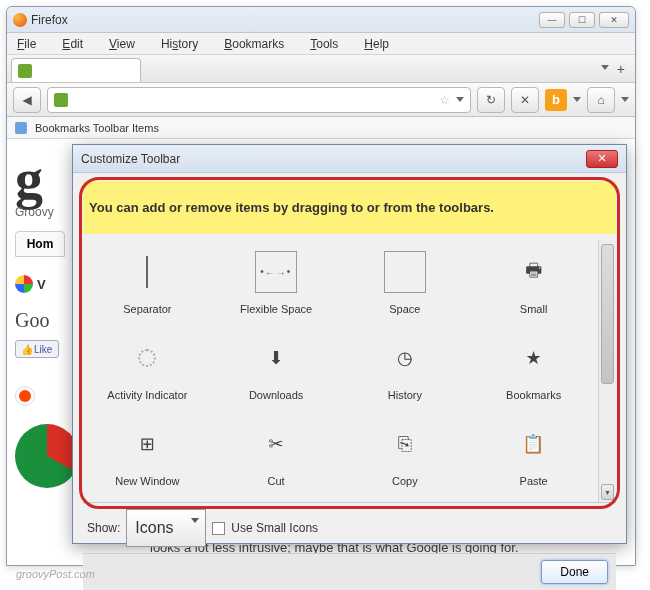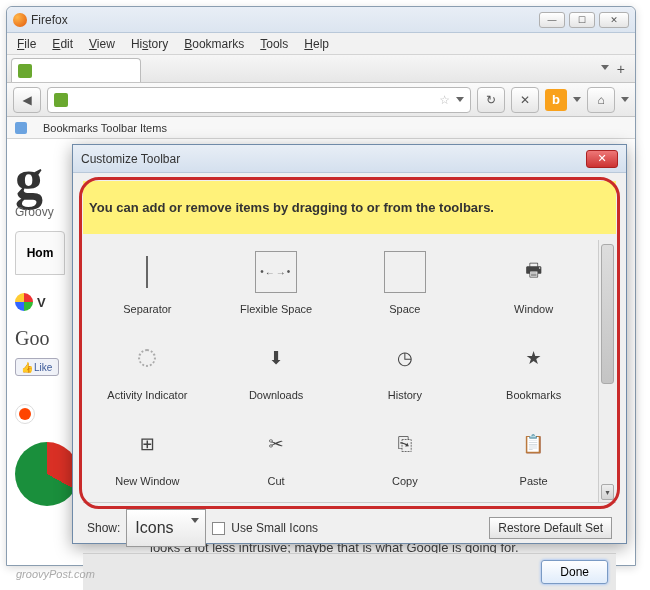--- a/index.html
+++ b/index.html
@@ -7,46 +7,46 @@
 
 
 .win { position: absolute; top: 6px; left: 6px; width: 630px; height: 560px; border: 1px solid #8a9db0; border-radius: 6px 6px 0 0; background: #fff; box-shadow: 0 2px 8px rgba(0,0,0,.15); }
 .titlebar { height: 26px; background: linear-gradient(#e8eef6,#dce5f0); border-radius: 6px 6px 0 0; display: flex; align-items: center; padding: 0 6px; border-bottom: 1px solid #b9c8d9; }
 .app-title { font-size: 12px; color: #333; display: flex; align-items: center; gap: 4px; }
 .ff-ico { width: 14px; height: 14px; background: radial-gradient(circle at 30% 30%,#ffb64a,#e25a0b); border-radius: 50%; }
 .win-ctrls { margin-left: auto; display: flex; gap: 4px; }
 .win-btn { width: 26px; height: 16px; border: 1px solid #b0b0b0; border-radius: 3px; background: linear-gradient(#fff,#e5e5e5); font-size: 9px; display: flex; align-items: center; justify-content: center; color: #555; }
 .win-btn.close { width: 30px; }
 
-.menubar { height: 22px; background: #f2f2f2; display: flex; align-items: center; padding: 0 4px; font-size: 12px; color: #333; gap: 4px; border-bottom: 1px solid #d4d4d4; }
+.menubar { height: 22px; background: #f2f2f2; display: flex; align-items: center; padding: 0 4px; font-size: 12px; color: #333; gap: 14px; border-bottom: 1px solid #d4d4d4; }
 .menu-item { padding: 2px 6px; }
 .menu-item u { text-decoration: underline; }
 
 .tabstrip { height: 28px; background: linear-gradient(#f6f6f6,#e7e7e7); display: flex; align-items: flex-end; padding: 0 4px; border-bottom: 1px solid #c4c4c4; position: relative; }
 .tab { width: 130px; height: 24px; border: 1px solid #bcbcbc; border-bottom: none; border-radius: 4px 4px 0 0; background: #fff; display: flex; align-items: center; padding: 0 6px; gap: 4px; font-size: 11px; }
 .gp-ico { width: 14px; height: 14px; background: #6aa82f; border-radius: 2px; }
 .plus { position: absolute; right: 10px; top: 6px; font-size: 14px; color: #555; }
 .tab-drop { position: absolute; right: 26px; top: 10px; width: 0; height: 0; border-left: 4px solid transparent; border-right: 4px solid transparent; border-top: 5px solid #666; }
 
 .toolbar { height: 34px; background: linear-gradient(#fafafa,#e9e9e9); display: flex; align-items: center; padding: 0 6px; gap: 6px; border-bottom: 1px solid #c4c4c4; }
 .nav-btn { width: 28px; height: 26px; border: 1px solid #b8b8b8; border-radius: 4px; background: linear-gradient(#fff,#e6e6e6); display: flex; align-items: center; justify-content: center; font-size: 12px; color: #555; }
 .urlbar { flex: 1; height: 26px; border: 1px solid #b8b8b8; border-radius: 4px; background: #fff; display: flex; align-items: center; padding: 0 6px; gap: 6px; font-size: 12px; color: #999; }
 .urlbar .gp-ico { width: 14px; height: 14px; }
 .urlbar .star { margin-left: auto; color: #bbb; }
 .bing { width: 22px; height: 22px; background: #f9a11b; border-radius: 3px; color: #fff; font-size: 13px; font-weight: bold; display: flex; align-items: center; justify-content: center; }
 .drop { width: 0; height: 0; border-left: 4px solid transparent; border-right: 4px solid transparent; border-top: 5px solid #666; }
 
-.bkmbar { height: 22px; background: #f7f7f7; display: flex; align-items: center; padding: 0 8px; font-size: 11px; color: #333; border-bottom: 1px solid #d4d4d4; gap: 16px; }
+.bkmbar { height: 22px; background: #f7f7f7; display: flex; align-items: center; padding: 0 8px; font-size: 11px; color: #333; border-bottom: 1px solid #d4d4d4; gap: 8px; }
 .bkm-ico { width: 12px; height: 12px; background: #6ba3e0; border-radius: 2px; }
 
 .content { position: relative; height: 420px; overflow: hidden; padding: 8px; background: #fff; }
 .bg-logo { font-size: 44px; font-weight: bold; color: #333; display: flex; align-items: center; gap: 2px; }
 .bg-logo .g { font-family: Georgia, serif; font-size: 56px; }
 .bg-sub { font-size: 12px; color: #666; margin-top: -6px; }
-.bg-hom { margin-top: 12px; width: 50px; height: 44px; border: 1px solid #ccc; border-radius: 4px 4px 0 0; background: #fafafa; font-size: 12px; display: flex; align-items: center; justify-content: center; font-weight: bold; }
+.bg-hom { margin-top: 12px; width: 50px; height: 26px; border: 1px solid #ccc; border-radius: 4px 4px 0 0; background: #fafafa; font-size: 12px; display: flex; align-items: center; justify-content: center; font-weight: bold; }
 .bg-w7 { margin-top: 18px; display: flex; align-items: center; gap: 4px; font-size: 13px; font-weight: bold; color: #333; }
 .w7-ico { width: 18px; height: 18px; border-radius: 50%; background: conic-gradient(#e33 0 25%, #3b3 25% 50%, #36f 50% 75%, #fc3 75%); }
 .bg-goog { margin-top: 16px; font-family: Georgia, serif; font-size: 20px; color: #444; }
 .bg-like { margin-top: 8px; width: 44px; height: 18px; border: 1px solid #aab; border-radius: 3px; background: #f0f2f8; font-size: 10px; color: #3b5998; display: flex; align-items: center; justify-content: center; }
 .bg-reddit { margin-top: 28px; width: 20px; height: 20px; border-radius: 50%; background: #fff; border: 1px solid #ddd; position: relative; }
 .bg-reddit::before { content: ''; position: absolute; width: 12px; height: 12px; background: #ff4500; border-radius: 50%; top: 3px; left: 3px; }
 .bg-circle { margin-top: 18px; width: 64px; height: 64px; border-radius: 50%; background: conic-gradient(#d93025 0 33%, #1a8f3c 33% 100%); }
 .bg-text-right { position: absolute; right: 12px; top: 310px; font-size: 13px; color: #444; line-height: 1.5; text-align: left; width: 76px; }
 .bg-text-bottom { position: absolute; left: 150px; top: 540px; font-size: 13px; color: #444; }
 
@@ -184,21 +184,21 @@
         <div class="item">
           <div class="item-icon flex-space"></div>
           <span>Flexible Space</span>
         </div>
         <div class="item">
           <div class="item-icon box"></div>
           <span>Space</span>
         </div>
         <div class="item">
           <div class="item-icon">🖶</div>
-          <span>Window</span>
+          <span>Small</span>
         </div>
         <div class="item">
           <div class="item-icon">
               <div class="spinner"></div>
             </div>
           <span>Activity Indicator</span>
         </div>
         <div class="item">
           <div class="item-icon">⬇</div>
           <span>Downloads</span>
@@ -235,21 +235,20 @@
     </div>
 
     <div class="dlg-footer1">
       <span>Show:</span>
       <div class="select">
         <span>Icons</span>
       </div>
       <span class="chk"></span>
       <span>Use Small Icons</span>
       <div style="flex:1"></div>
-      <div class="btn">Restore Default Set</div>
     </div>
 
     <div class="highlight-outline"></div>
 
     <div class="dlg-footer2">
       <div class="btn-done">Done</div>
     </div>
   </div>
 </div>
 

